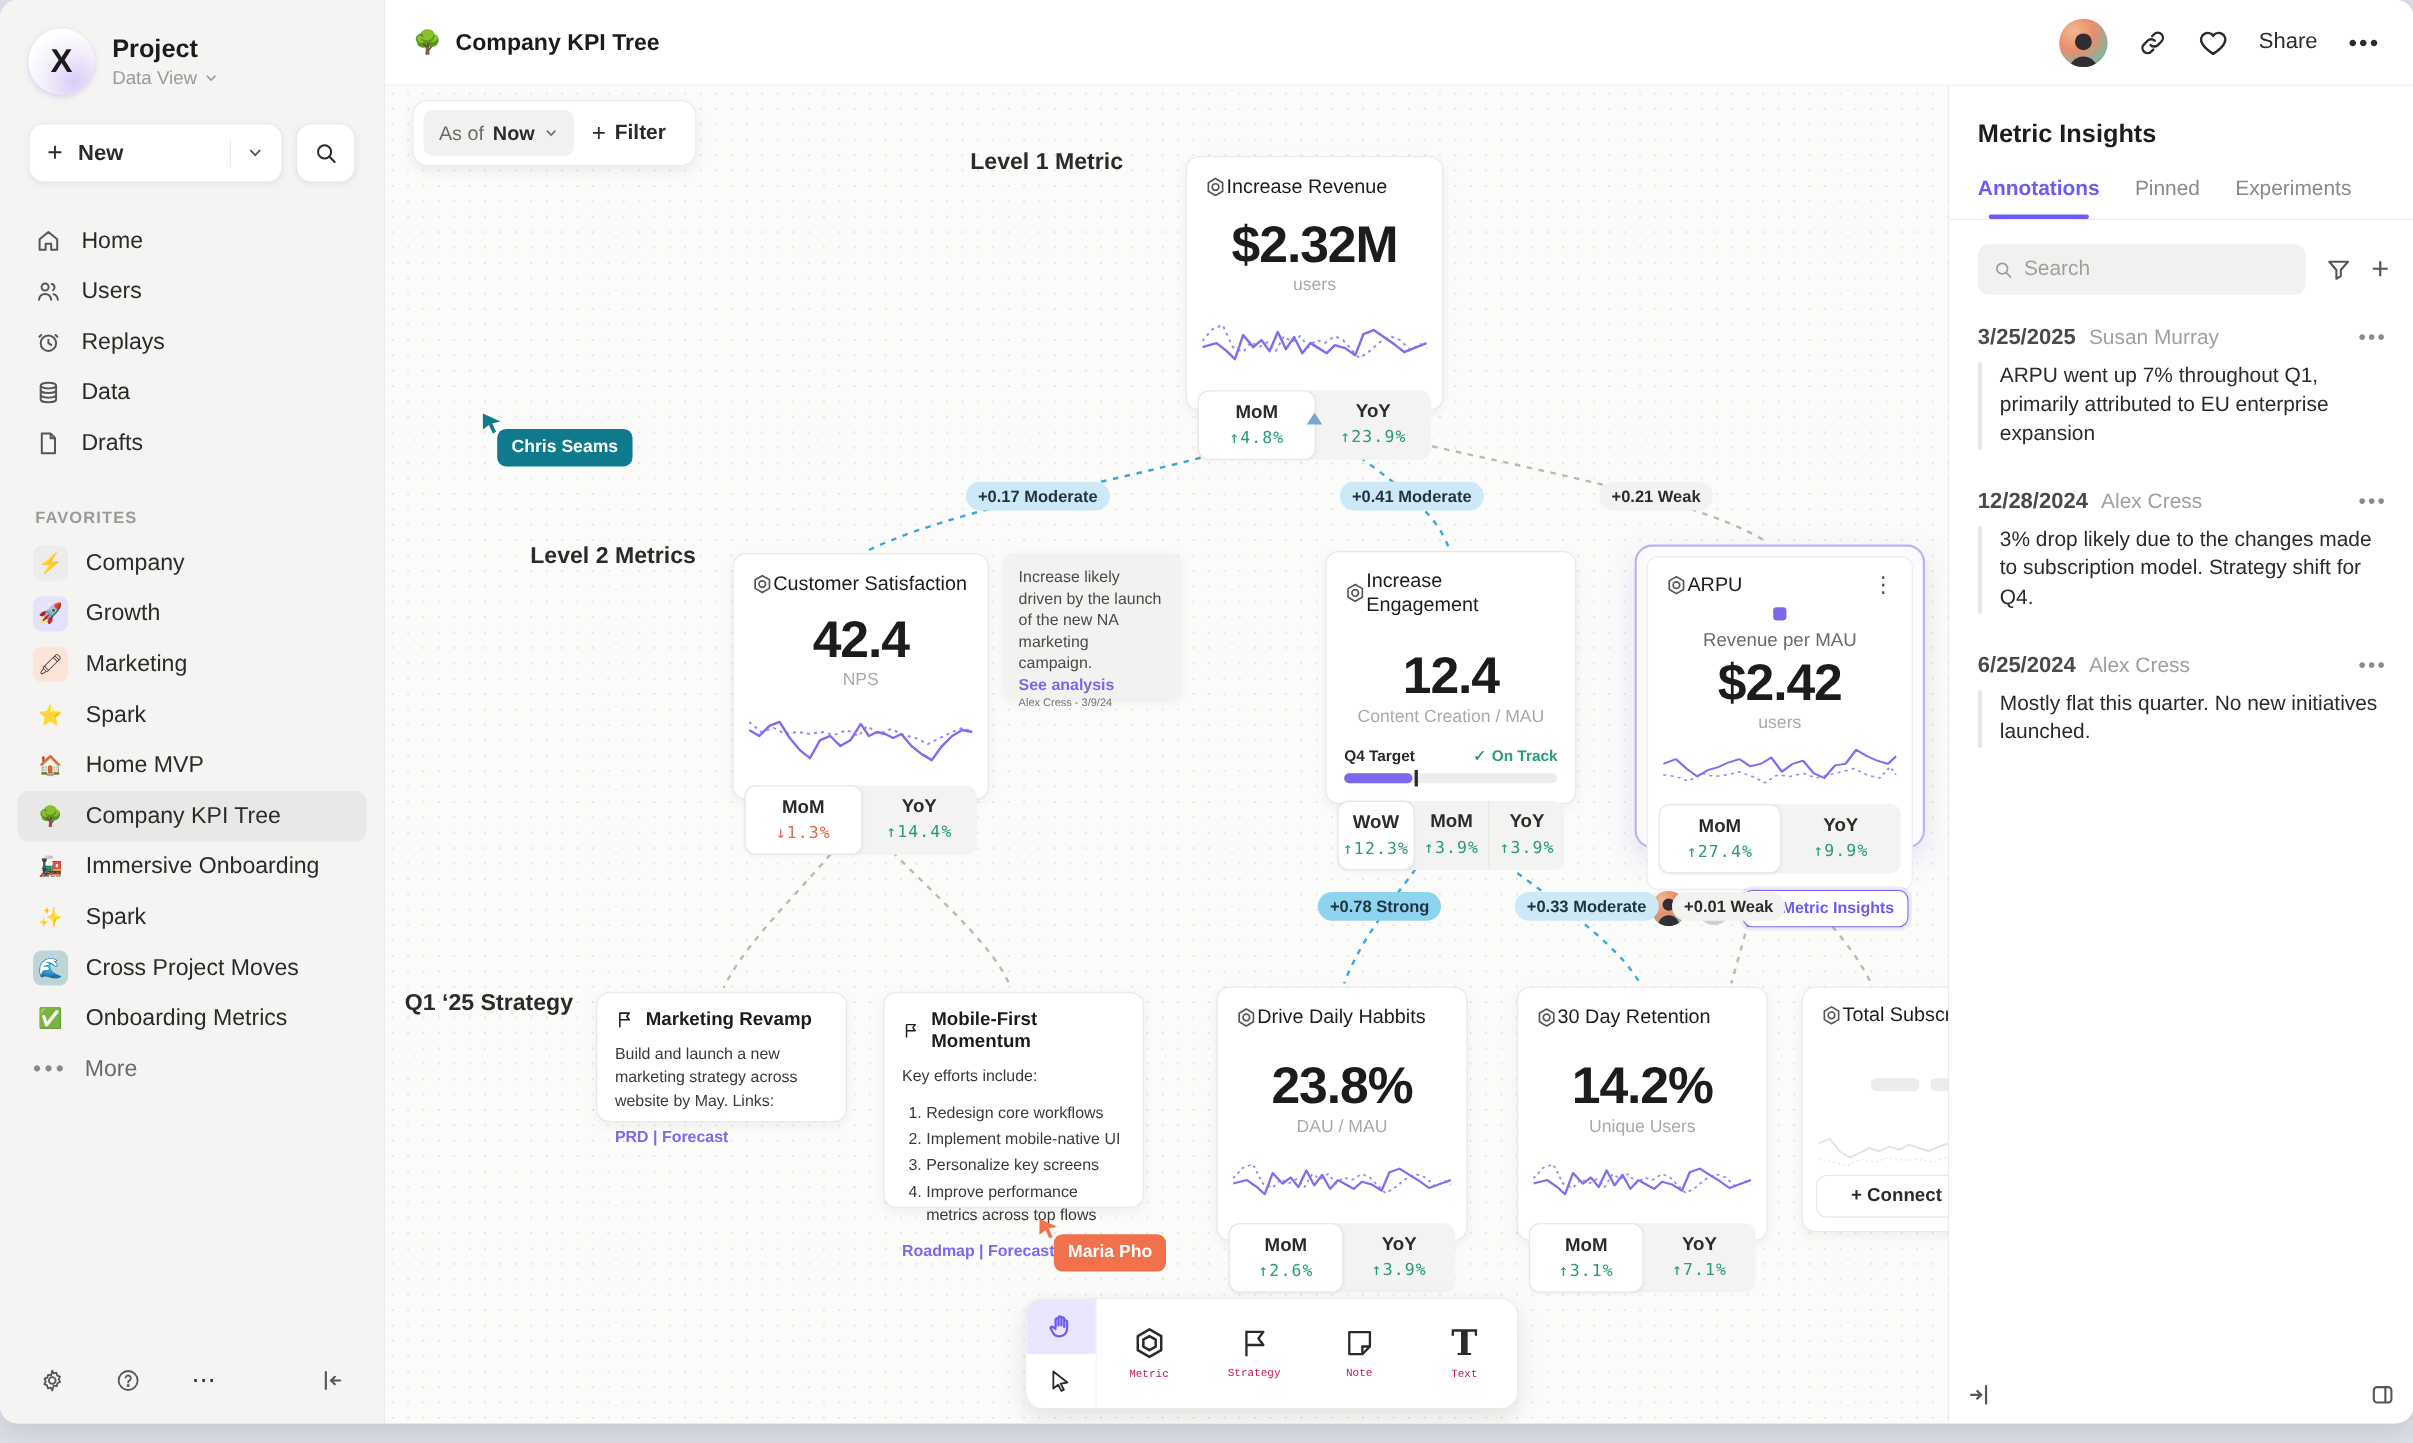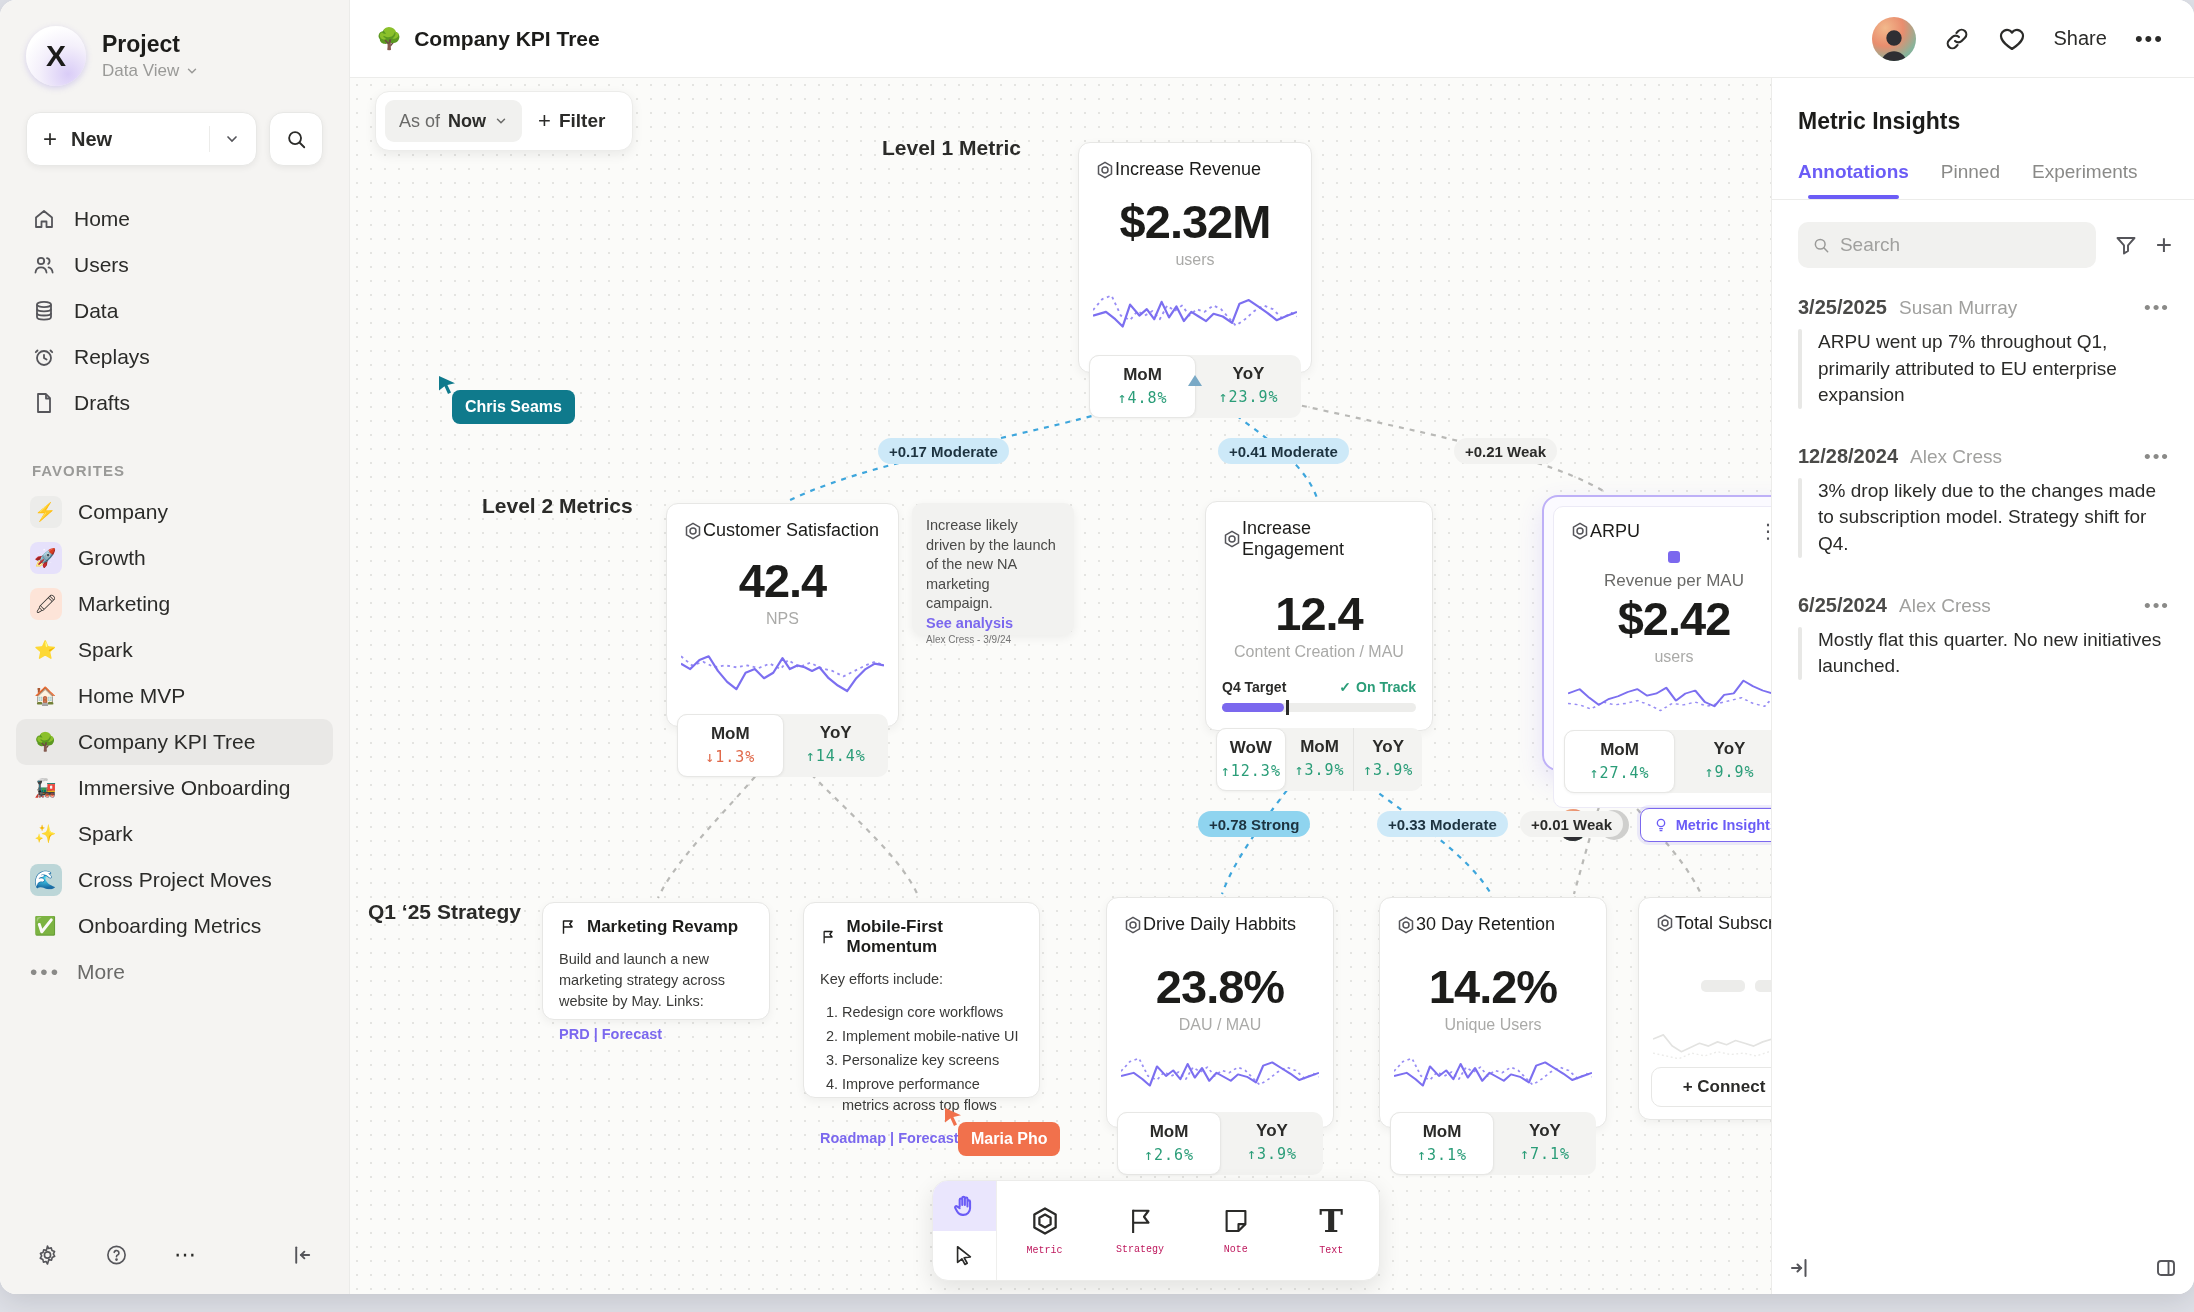--- a/index.html
+++ b/index.html
@@ -202,35 +202,35 @@
       <div class="nav-item">
         <svg width="24" height="24" viewBox="0 0 24 24" fill="none" stroke="currentColor" stroke-width="1.8" stroke-linecap="round">
             <circle cx="9" cy="8" r="3.2"></circle>
             <path d="M3.5 19.5c.4-3.2 2.7-5.2 5.5-5.2s5.1 2 5.5 5.2"></path>
             <path d="M15 5.2c1.5.3 2.6 1.5 2.6 3s-.7 2.2-1.4 2.7"></path>
             <path d="M16.6 14.4c2.2.6 3.7 2.4 4 5.1"></path>
           </svg>
         <span>Users</span>
       </div>
       <div class="nav-item">
+        <svg width="24" height="24" viewBox="0 0 24 24" fill="none" stroke="currentColor" stroke-width="1.8" stroke-linecap="round">
+            <circle cx="12" cy="13" r="7"></circle>
+            <path d="M12 9.8V13l2.6 1.6"></path>
+            <path d="M5.5 5.5L3.8 7.2M18.5 5.5l1.7 1.7"></path>
+          </svg>
+        <span>Replays</span>
+      </div>
+      <div class="nav-item">
         <svg width="24" height="24" viewBox="0 0 24 24" fill="none" stroke="currentColor" stroke-width="1.8">
             <ellipse cx="12" cy="5.5" rx="7" ry="2.6"></ellipse>
             <path d="M5 5.5v4.2c0 1.5 3.1 2.6 7 2.6s7-1.1 7-2.6V5.5"></path>
             <path d="M5 9.7v4.2c0 1.5 3.1 2.6 7 2.6s7-1.1 7-2.6V9.7"></path>
             <path d="M5 13.9v4.2c0 1.5 3.1 2.6 7 2.6s7-1.1 7-2.6v-4.2"></path>
           </svg>
         <span>Data</span>
-      </div>
-      <div class="nav-item">
-        <svg width="24" height="24" viewBox="0 0 24 24" fill="none" stroke="currentColor" stroke-width="1.8" stroke-linecap="round">
-            <circle cx="12" cy="13" r="7"></circle>
-            <path d="M12 9.8V13l2.6 1.6"></path>
-            <path d="M5.5 5.5L3.8 7.2M18.5 5.5l1.7 1.7"></path>
-          </svg>
-        <span>Replays</span>
       </div>
       <div class="nav-item">
         <svg width="24" height="24" viewBox="0 0 24 24" fill="none" stroke="currentColor" stroke-width="1.8" stroke-linejoin="round">
             <path d="M6 3h8l4 4.2V21H6z"></path>
             <path d="M14 3v4.5h4"></path>
           </svg>
         <span>Drafts</span>
       </div>
     </div>
 
@@ -464,21 +464,21 @@
               <div class="lb">MoM</div>
               <div class="dl up">↑3.9%</div>
             </div>
             <div class="stat sep">
               <div class="lb">YoY</div>
               <div class="dl up">↑3.9%</div>
             </div>
           </div>
         </div>
 
-        <div class="arpu-outer" style="left:1192px;top:417px;width:264px;height:276px">
+        <div class="arpu-outer" style="left:1136px;top:417px;width:264px;height:276px">
           <div class="arpu-inner">
             <div class="card-head" style="padding-top:12px">
               <svg width="20" height="20" viewBox="0 0 24 24" fill="none" stroke="currentColor" stroke-width="1.8" stroke-linejoin="round">
                   <path d="M12 2.8l7.8 4.5v9.4L12 21.2l-7.8-4.5V7.3z"></path>
                   <circle cx="12" cy="12" r="3.6"></circle>
                 </svg>
               <span>ARPU</span>
               <span class="sp"></span>
               <span class="dots-v">⋮</span>
             </div>

